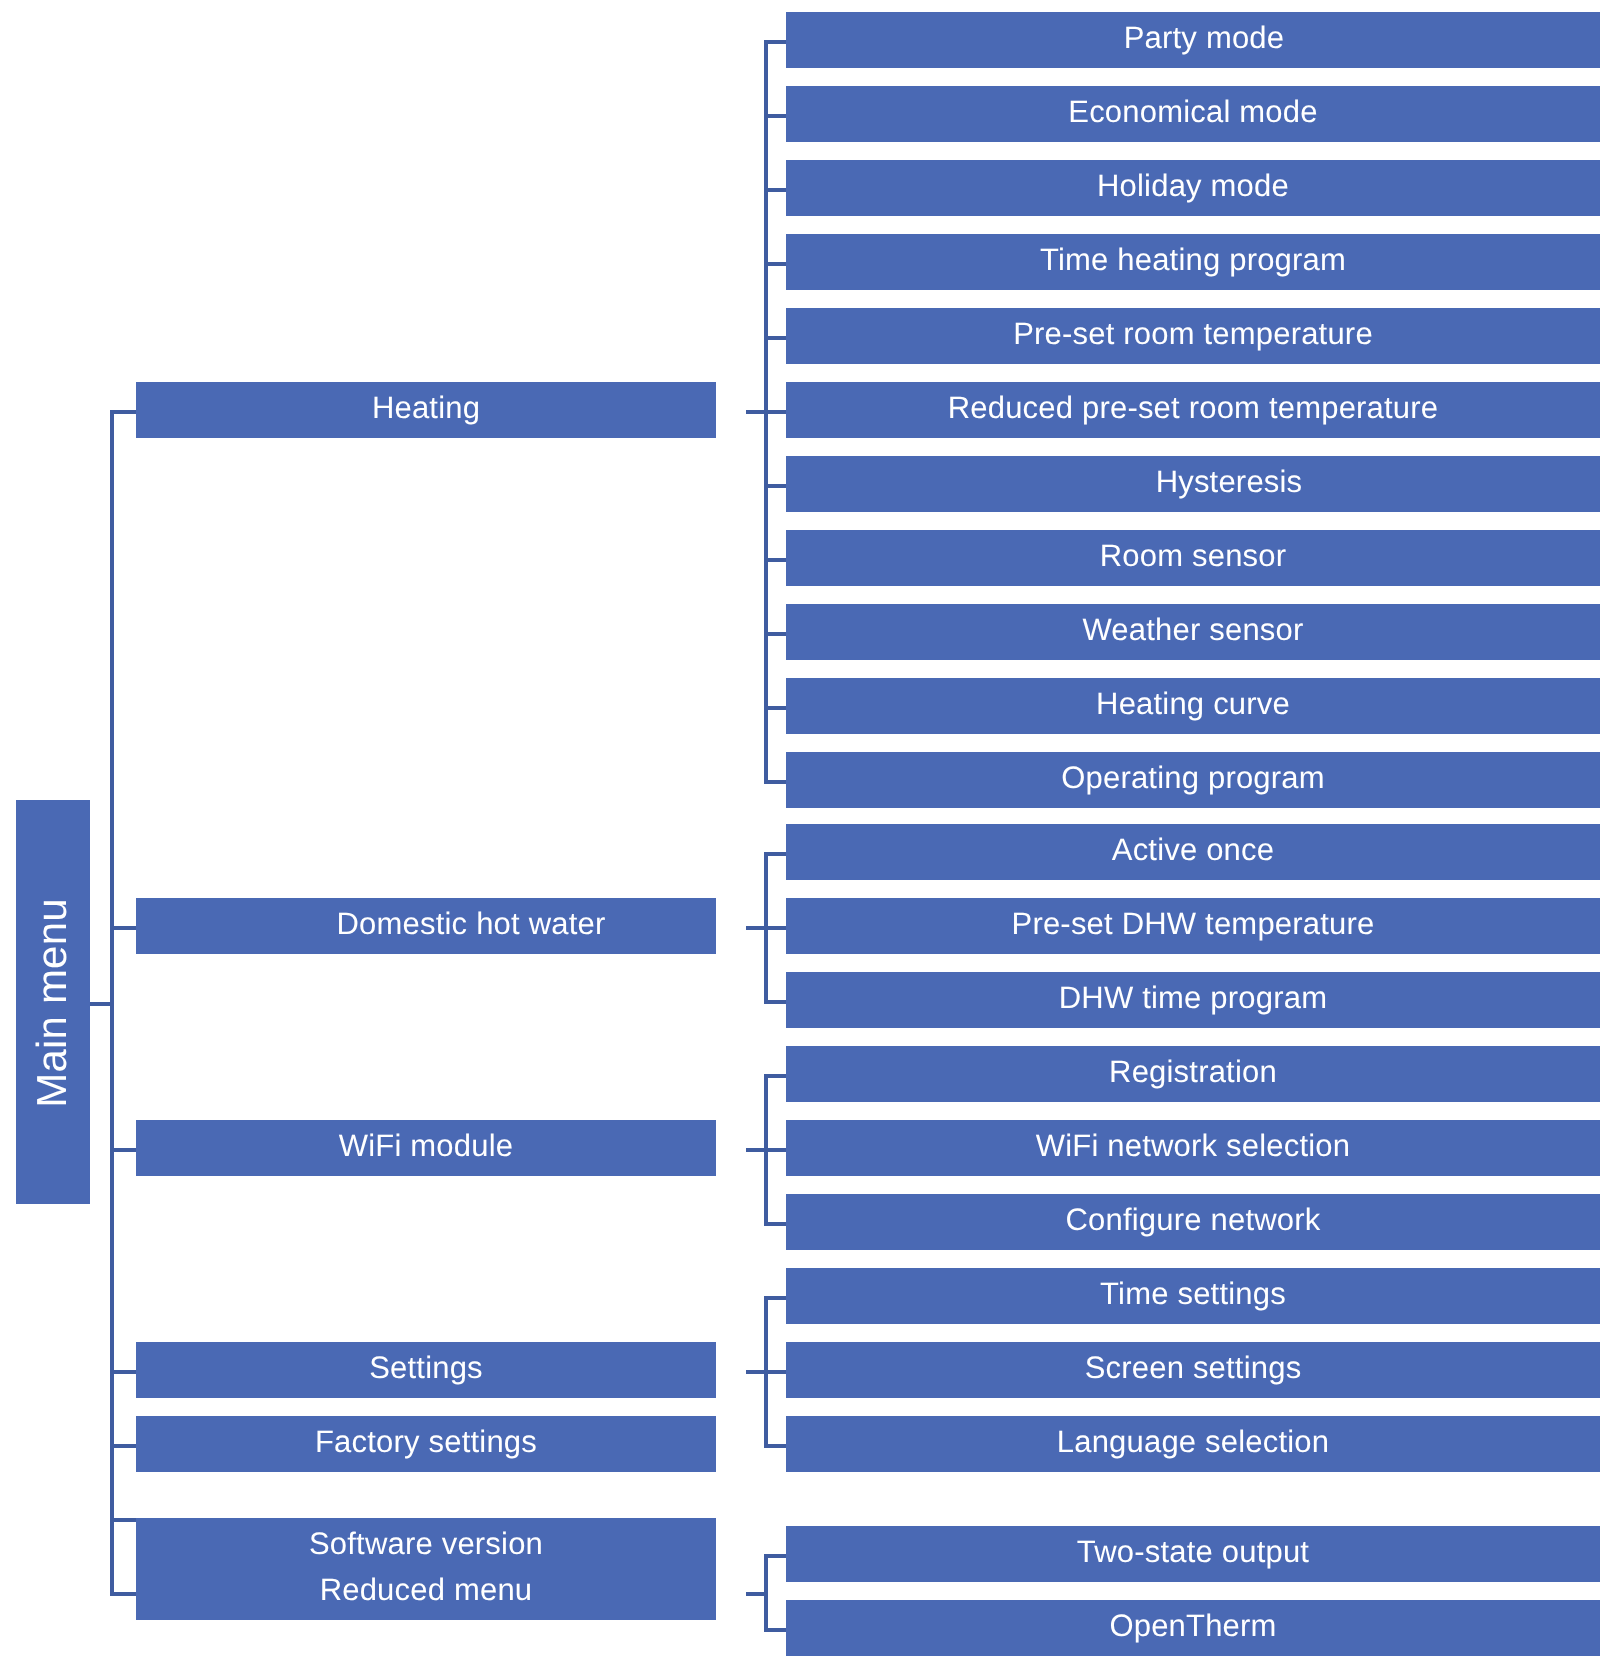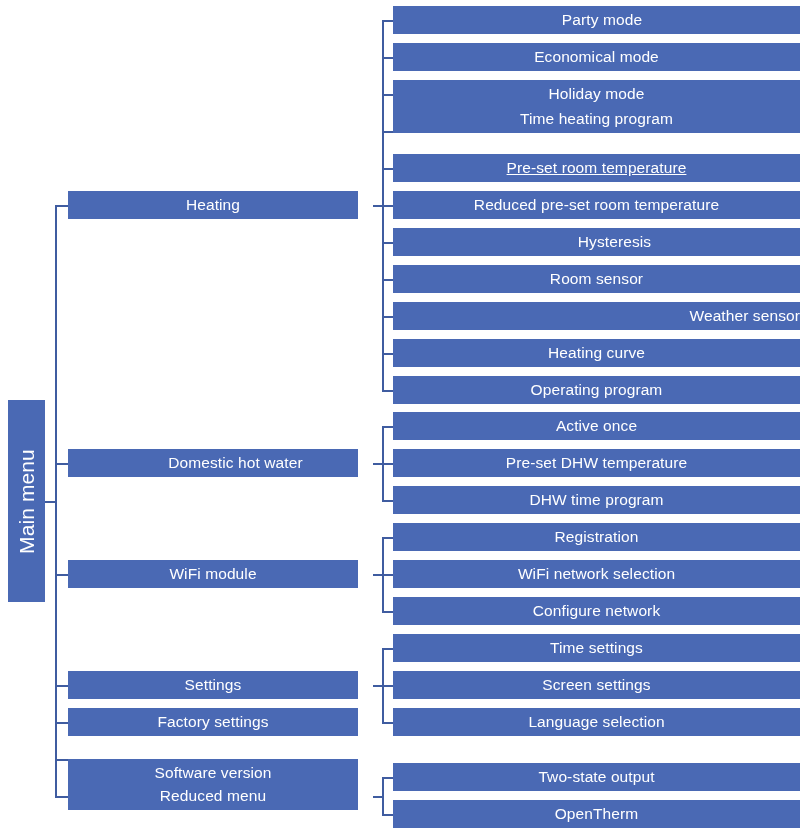--- a/index.html
+++ b/index.html
@@ -147,36 +147,36 @@
   <div id="nodes-l3">
       <div class="node node-l3" style="top: 6px; padding-left: 11px;">
         <span>Party mode</span>
       </div>
       <div class="node node-l3" style="top: 43px;">
         <span>Economical mode</span>
       </div>
       <div class="node node-l3" style="top: 80px;">
         <span>Holiday mode</span>
       </div>
-      <div class="node node-l3" style="top: 105px;">
+      <div class="node node-l3" style="top: 117px;">
         <span>Time heating program</span>
       </div>
-      <div class="node node-l3" style="top: 154px; text-decoration: underline;">
+      <div class="node node-l3" style="top: 154px;">
         <span>Pre-set room temperature</span>
       </div>
       <div class="node node-l3" style="top: 191px;">
         <span>Reduced pre-set room temperature</span>
       </div>
       <div class="node node-l3" style="top: 228px; padding-left: 36px;">
         <span>Hysteresis</span>
       </div>
       <div class="node node-l3" style="top: 265px;">
         <span>Room sensor</span>
       </div>
-      <div class="node node-l3" style="top: 302px; justify-content: flex-end;">
+      <div class="node node-l3" style="top: 302px;">
         <span>Weather sensor</span>
       </div>
       <div class="node node-l3" style="top: 339px;">
         <span>Heating curve</span>
       </div>
       <div class="node node-l3" style="top: 376px;">
         <span>Operating program</span>
       </div>
       <div class="node node-l3" style="top: 412px;">
         <span>Active once</span>

